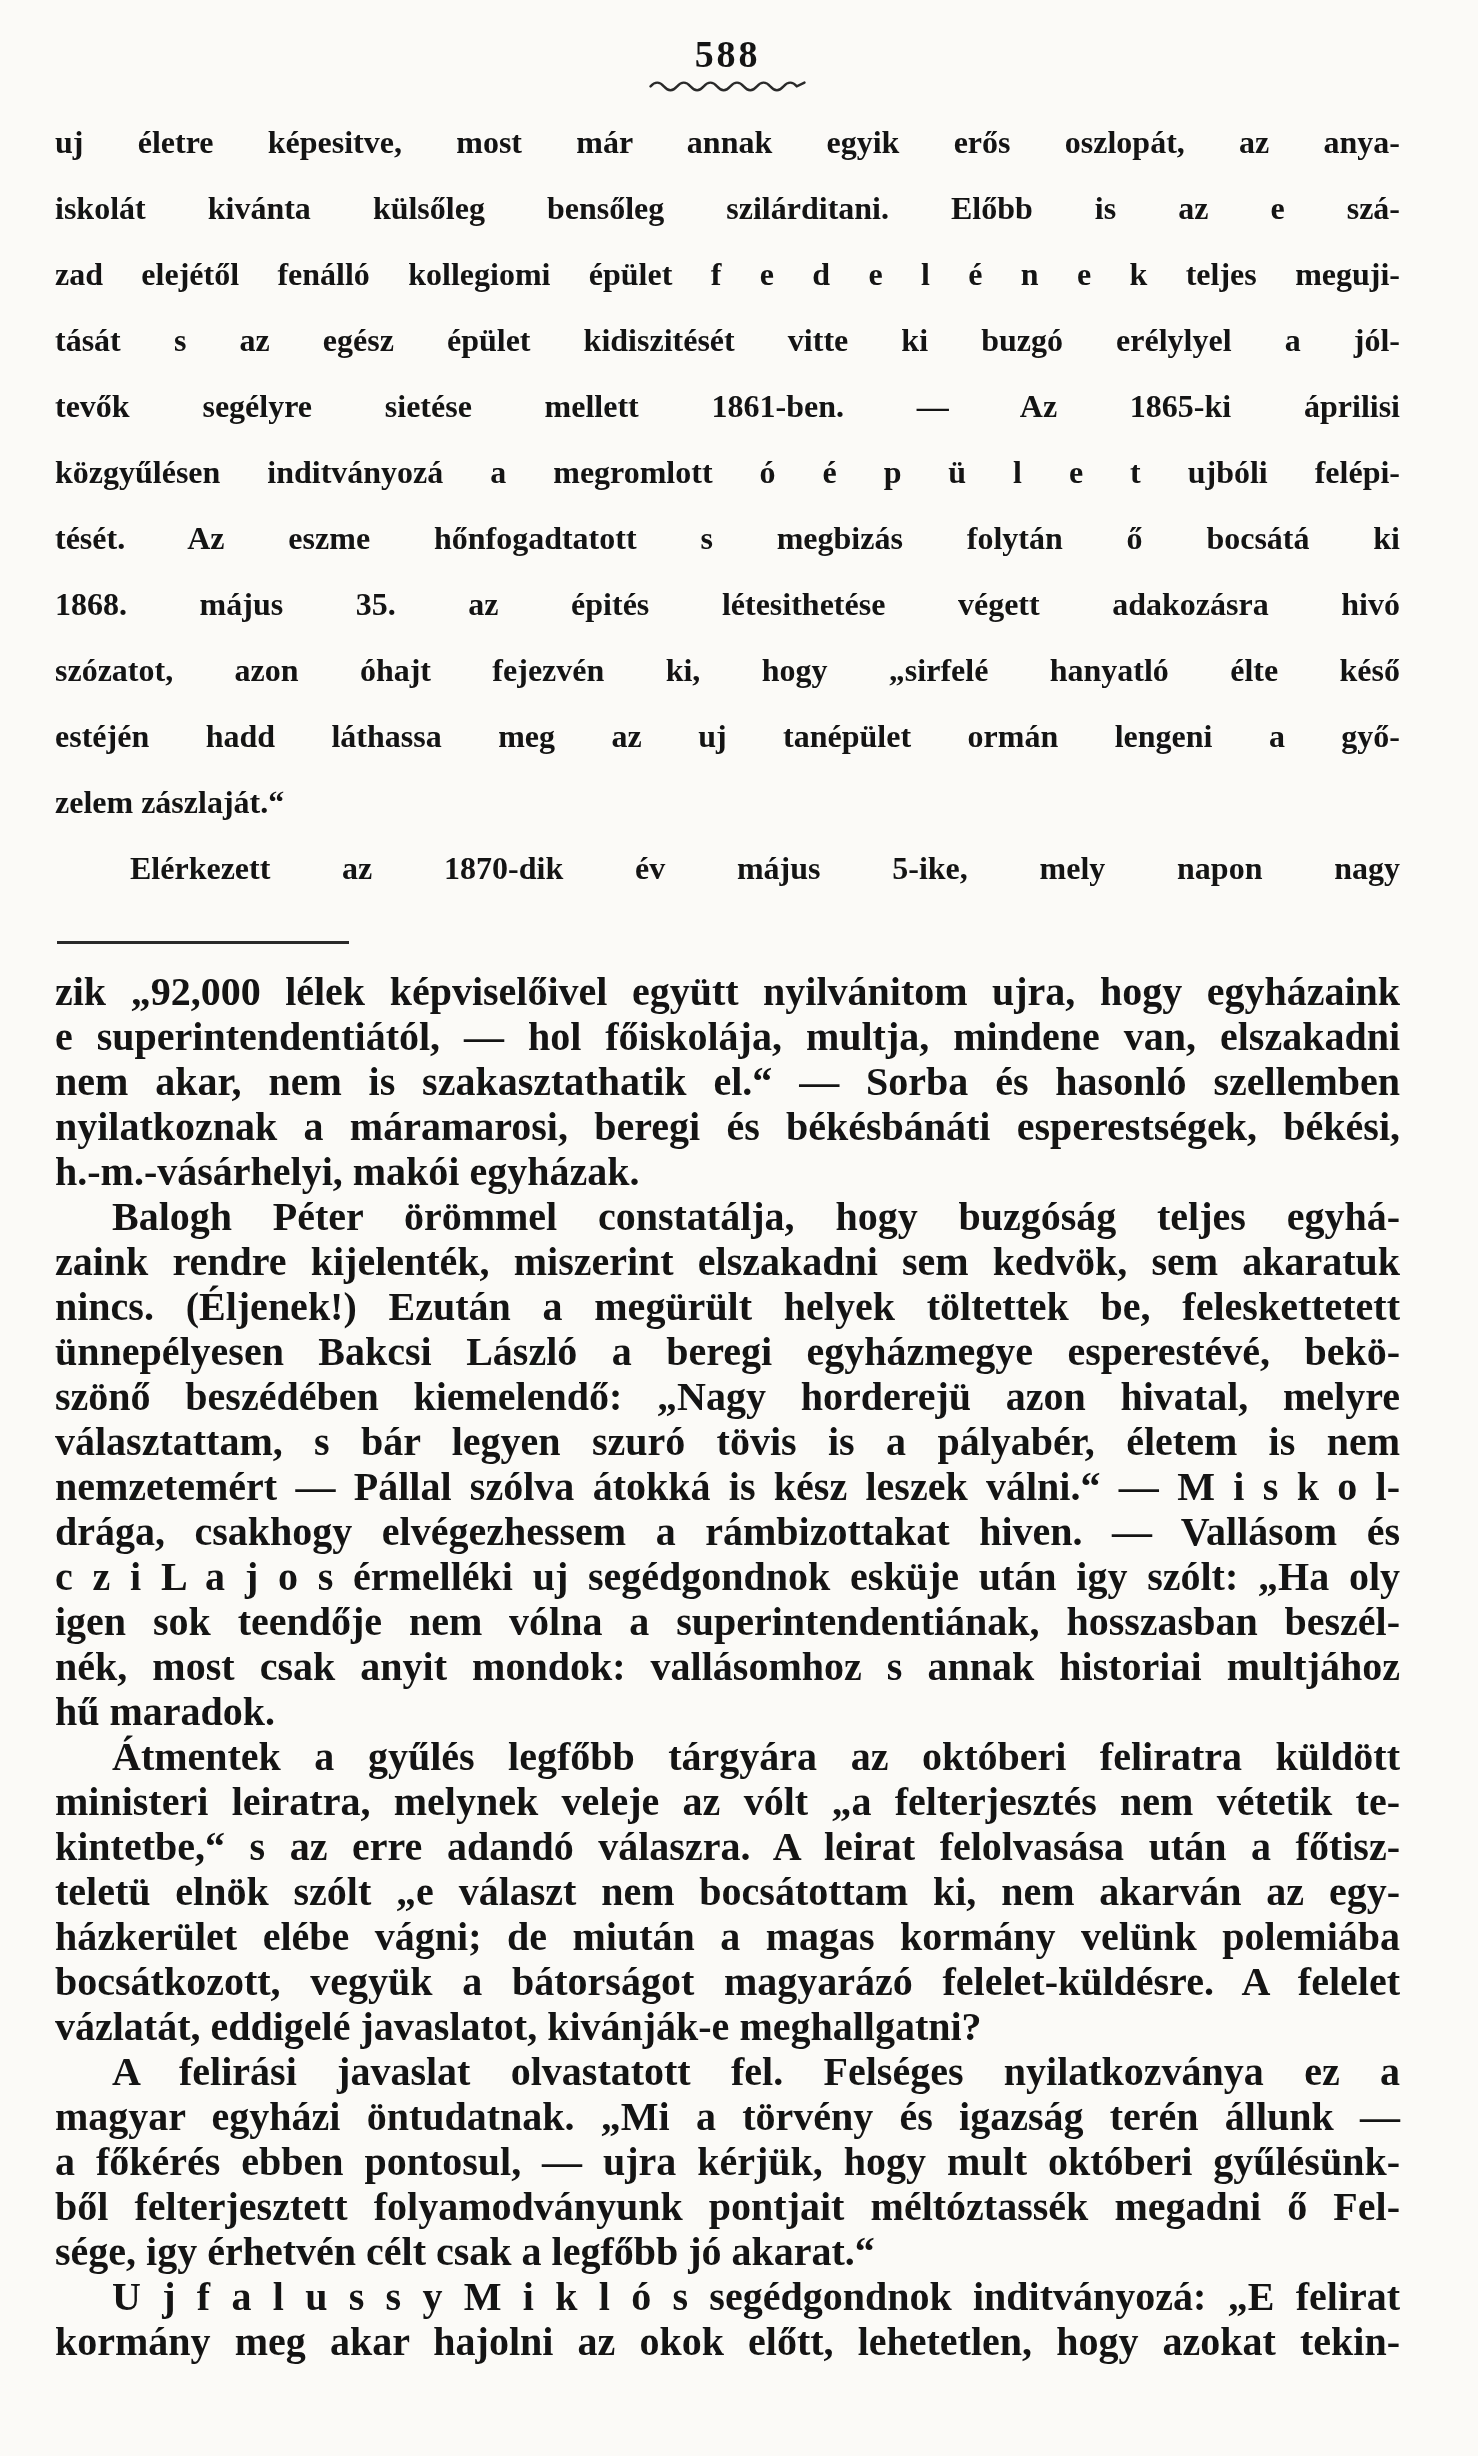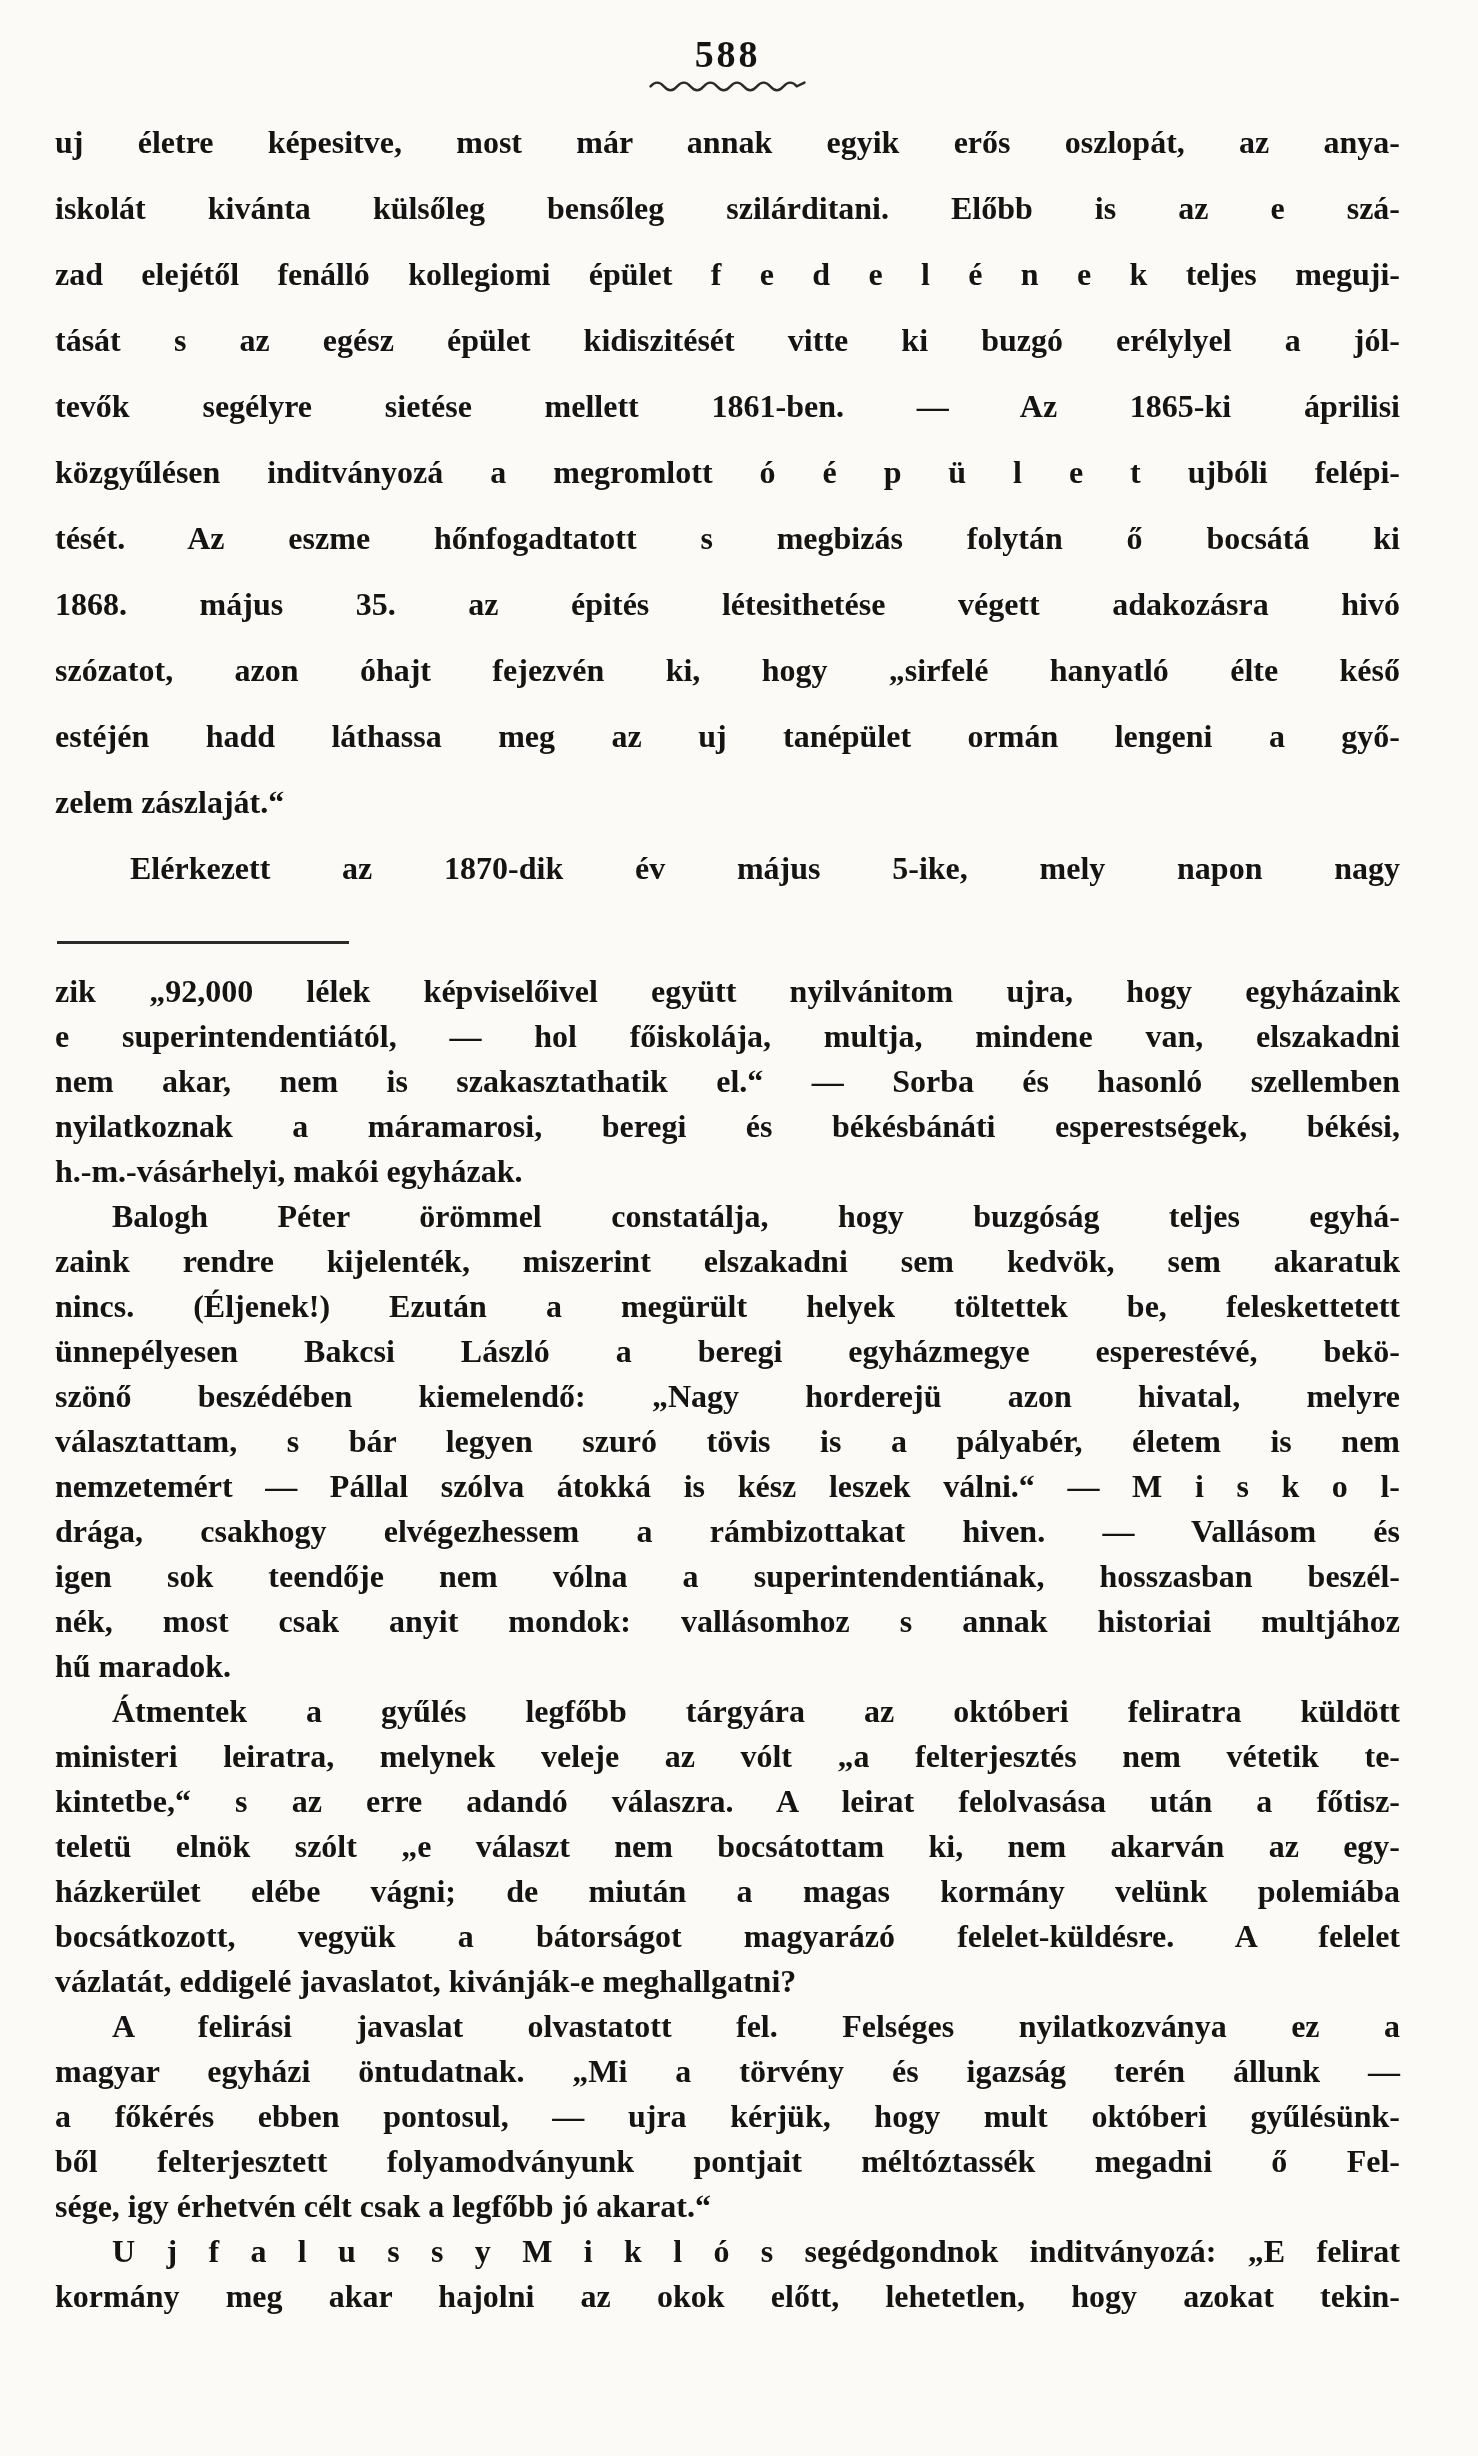--- a/index.html
+++ b/index.html
@@ -37,21 +37,21 @@
     font-weight: bold;
     margin-top: 15.3px;
   }
   .main-text .line {
     line-height: 66px;
     white-space: nowrap;
     text-align: justify;
     text-align-last: justify;
   }
   .footnote-text {
-    font-size: 32px;
+    font-size: 40px;
     font-weight: bold;
     margin-top: 25px;
   }
   .footnote-text .line {
     line-height: 45px;
     white-space: nowrap;
     text-align: justify;
     text-align-last: justify;
   }
   .line.last-left {
@@ -114,20 +114,21 @@
       </div>
       <div class="para">
         <div class="line first-indent">Balogh Péter örömmel constatálja, hogy buzgóság teljes egyhá-</div>
         <div class="line">zaink rendre kijelenték, miszerint elszakadni sem kedvök, sem akaratuk</div>
         <div class="line">nincs. (Éljenek!) Ezután a megürült helyek töltettek be, feleskettetett</div>
         <div class="line">ünnepélyesen Bakcsi László a beregi egyházmegye esperestévé, bekö-</div>
         <div class="line">szönő beszédében kiemelendő: „Nagy horderejü azon hivatal, melyre</div>
         <div class="line">választattam, s bár legyen szuró tövis is a pályabér, életem is nem</div>
         <div class="line">nemzetemért — Pállal szólva átokká is kész leszek válni.“ — M i s k o l-</div>
         <div class="line">drága, csakhogy elvégezhessem a rámbizottakat hiven. — Vallásom és</div>
+        <div class="line">c z i  L a j o s érmelléki uj segédgondnok esküje után igy szólt: „Ha oly</div>
         <div class="line">igen sok teendője nem vólna a superintendentiának, hosszasban beszél-</div>
         <div class="line">nék, most csak anyit mondok: vallásomhoz s annak historiai multjához</div>
         <div class="line last-left">hű maradok.</div>
       </div>
       <div class="para">
         <div class="line first-indent">Átmentek a gyűlés legfőbb tárgyára az októberi feliratra küldött</div>
         <div class="line">ministeri leiratra, melynek veleje az vólt „a felterjesztés nem vétetik te-</div>
         <div class="line">kintetbe,“ s az erre adandó válaszra. A leirat felolvasása után a főtisz-</div>
         <div class="line">teletü elnök szólt „e választ nem bocsátottam ki, nem akarván az egy-</div>
         <div class="line">házkerület elébe vágni; de miután a magas kormány velünk polemiába</div>

